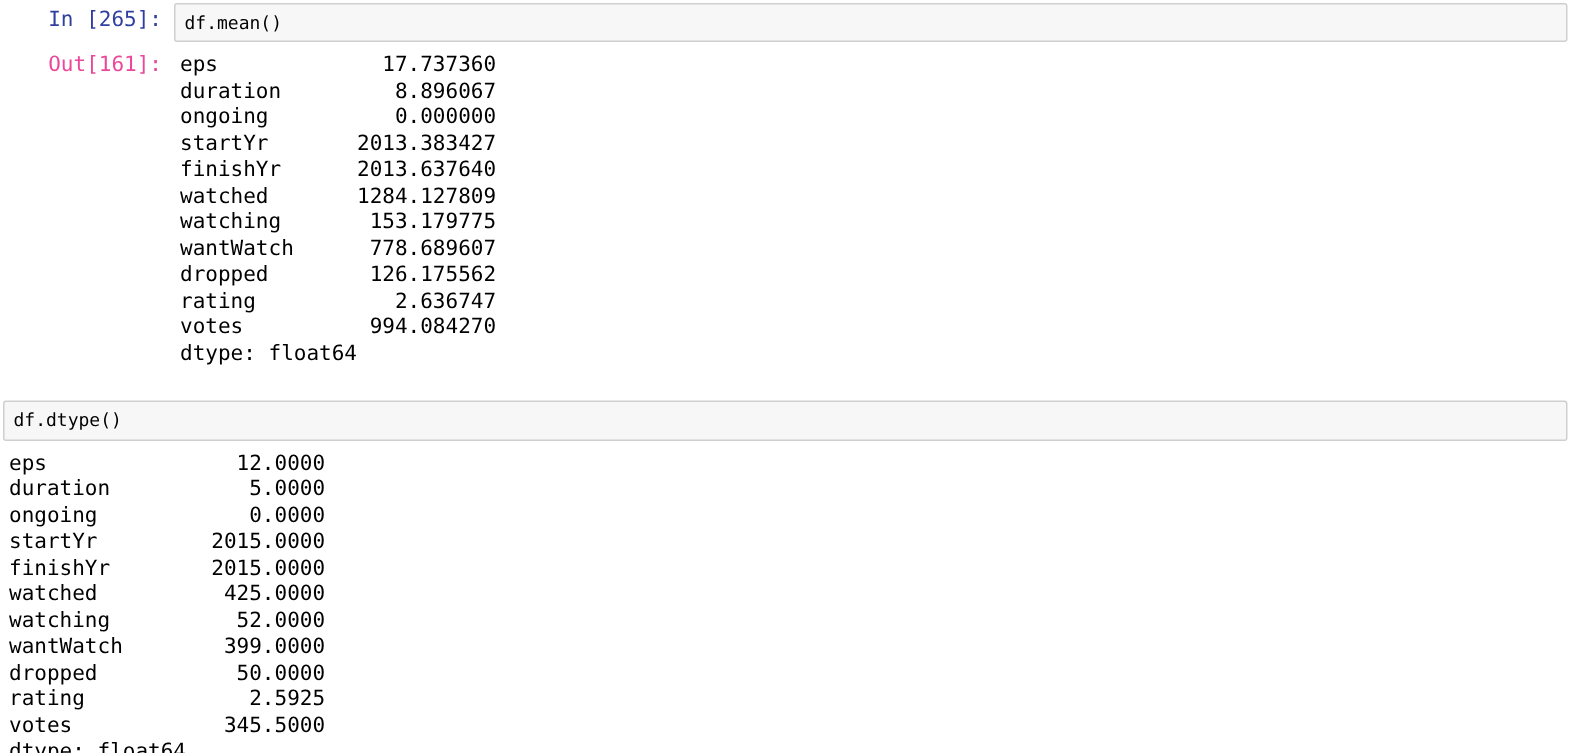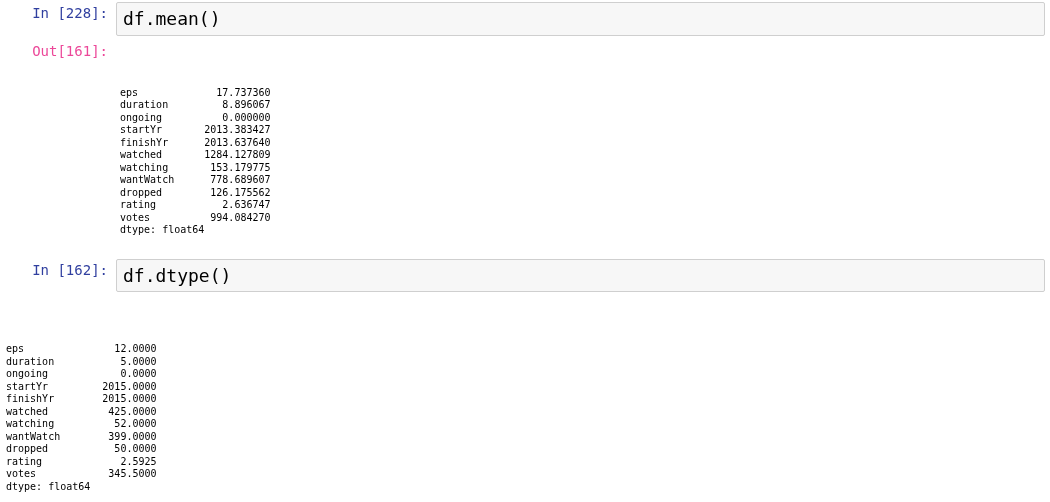--- a/index.html
+++ b/index.html
@@ -30,66 +30,64 @@
     .prompt-out {
       color: #ec4899;
     }
     .input-area {
       flex: 1;
       border: 1px solid #CFCFCF;
       border-radius: 2px;
       background: #F7F7F7;
       padding: 5px 6px;
       font-family: monospace;
-      font-size: 18px;
+      font-size: 12px;
       line-height: 1.2;
       margin: 2px 5px 2px 2px;
     }
     .output-area {
       flex: 1;
       padding: 5px 6px;
       font-family: monospace;
-      font-size: 10px;
+      font-size: 14px;
       white-space: pre;
       line-height: 1.25;
-      margin-top: 44px;
     }
     .cell + .cell {
       margin-top: 0;
     }
     .gap {
       height: 15px;
     }
   </style>
 </head>
 <body>
 
 <div id="notebook">
     <div class="cell">
-      <div class="prompt prompt-in">In [228]:</div>
+      <div class="prompt prompt-in">In [265]:</div>
       <div class="input-area">df.mean()</div>
     </div>
     <div class="cell">
       <div class="prompt prompt-out">Out[161]:</div>
       <div class="output-area">eps             17.737360
 duration         8.896067
 ongoing          0.000000
 startYr       2013.383427
 finishYr      2013.637640
 watched       1284.127809
 watching       153.179775
 wantWatch      778.689607
 dropped        126.175562
 rating           2.636747
 votes          994.084270
 dtype: float64</div>
     </div>
     <div class="gap"></div>
     <div class="cell">
-      <div class="prompt prompt-in">In [162]:</div>
       <div class="input-area">df.dtype()</div>
     </div>
     <div class="cell">
       <div class="output-area">eps               12.0000
 duration           5.0000
 ongoing            0.0000
 startYr         2015.0000
 finishYr        2015.0000
 watched          425.0000
 watching          52.0000

